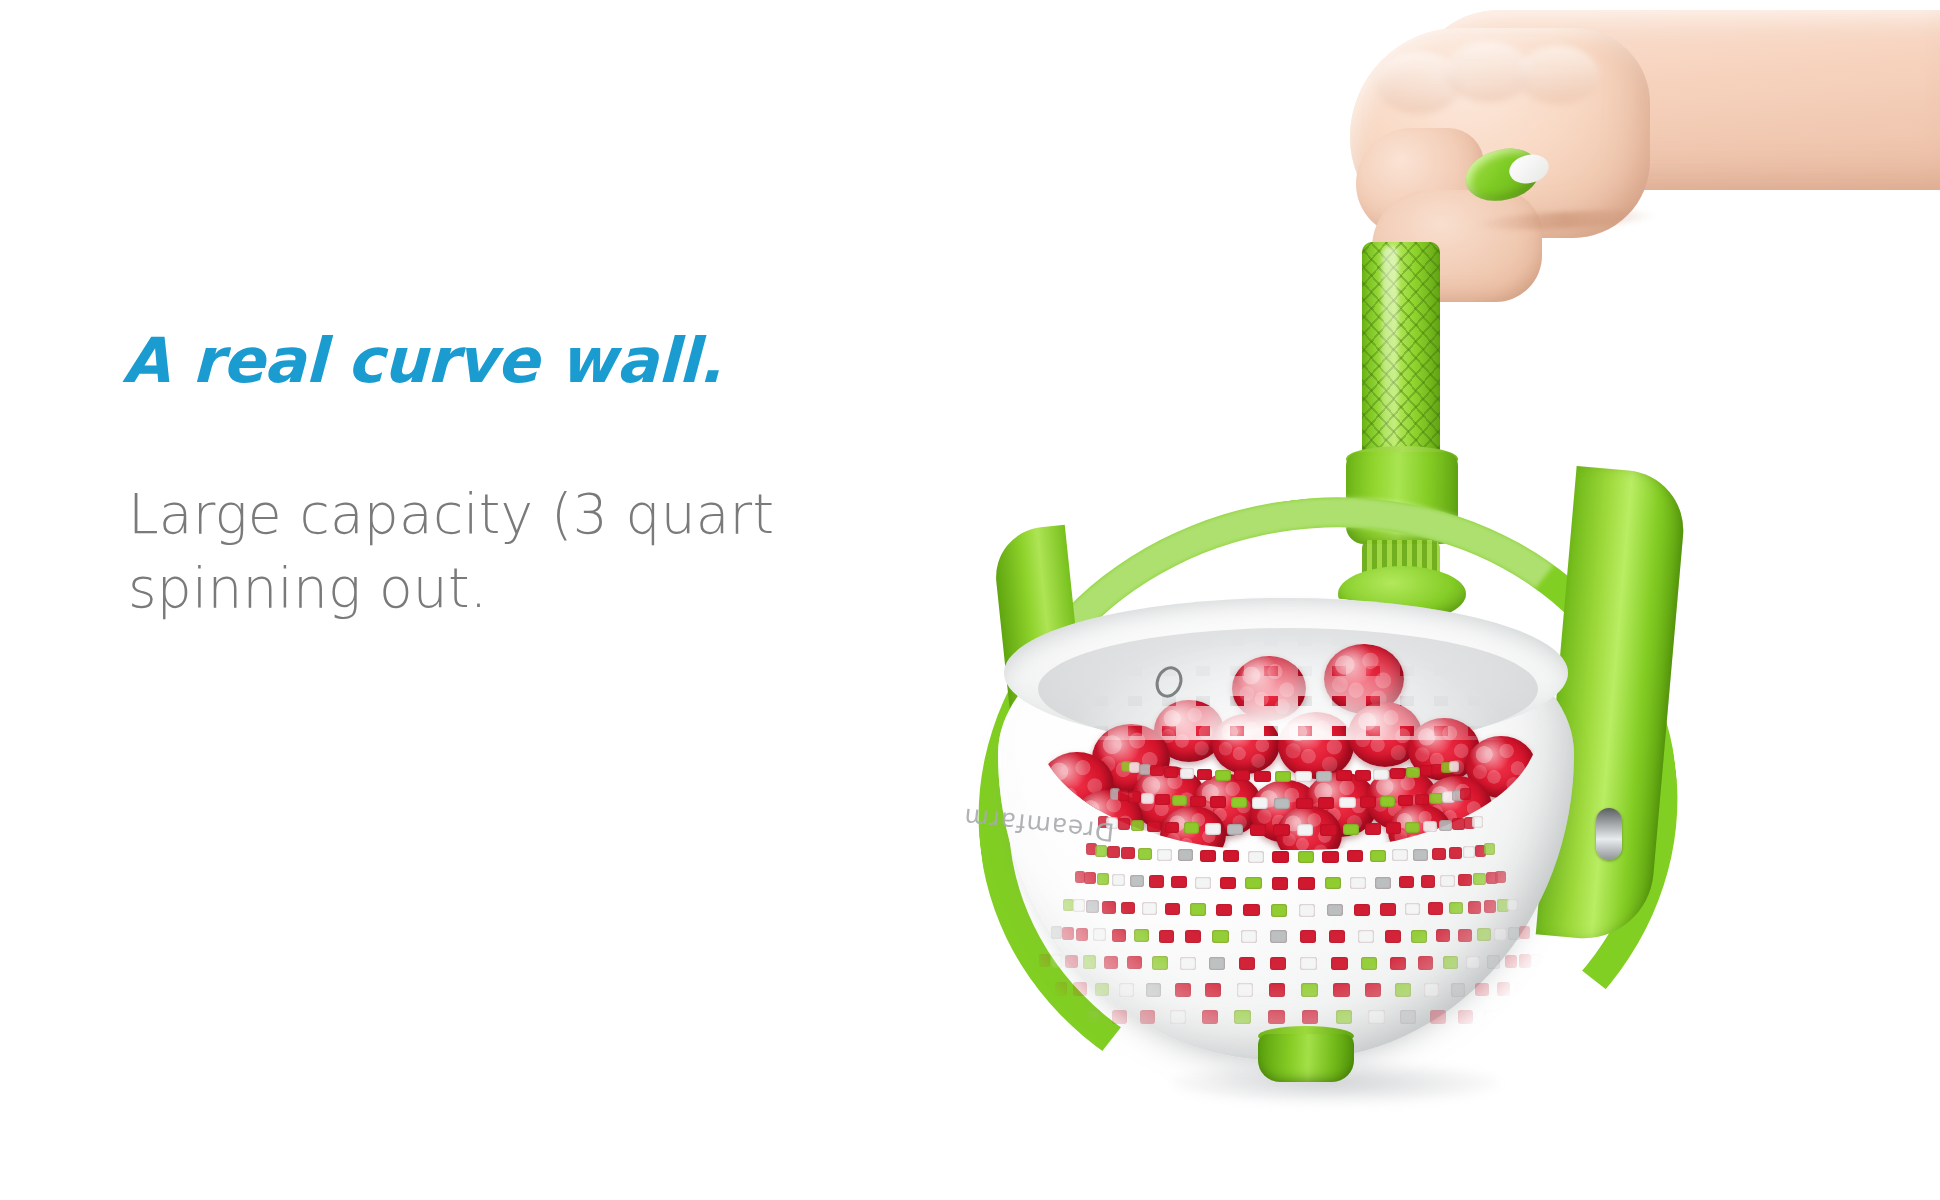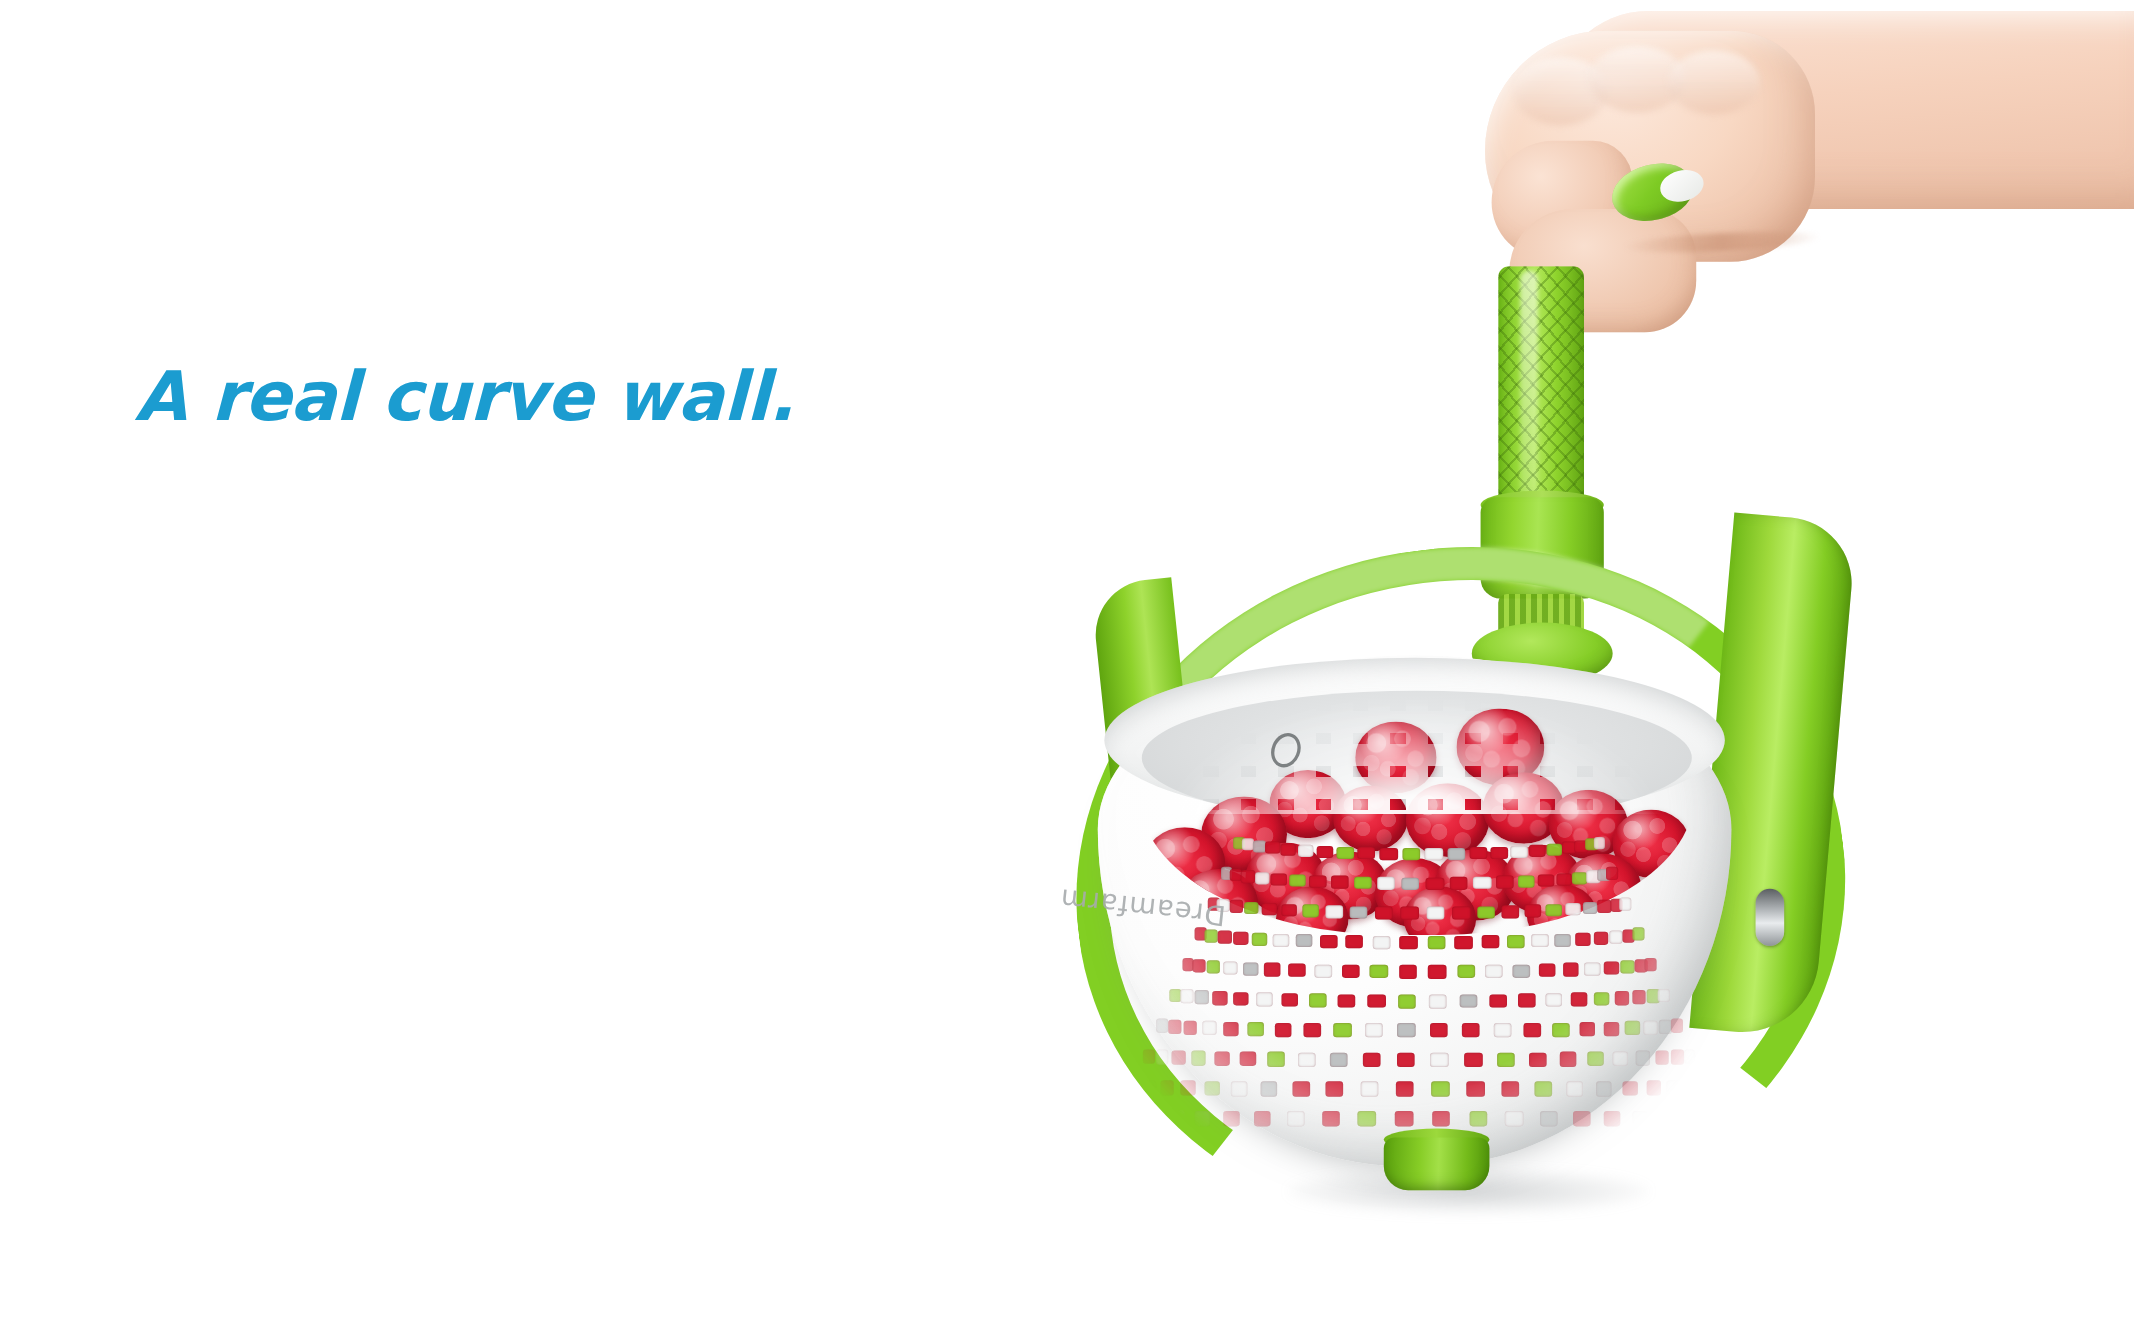--- a/index.html
+++ b/index.html
@@ -368,20 +368,22 @@
 </style>
 </head>
 <body>
 
 <div class="slide">
 
   <div class="text-col">
     <h1 class="headline" style="color:#1b9cd0;">A real curve wall.</h1>
 
     <p class="body-copy">
+      <span class="ln">Large capacity (3 quart</span>
+      <span class="ln">spinning out.</span>
     </p>
   </div>
 
   <div class="photo">
 
     <div class="ground-shadow"></div>
 
     <div class="forearm"></div>
     <div class="hand-fist"></div>
     <div class="knuckle k1"></div>

